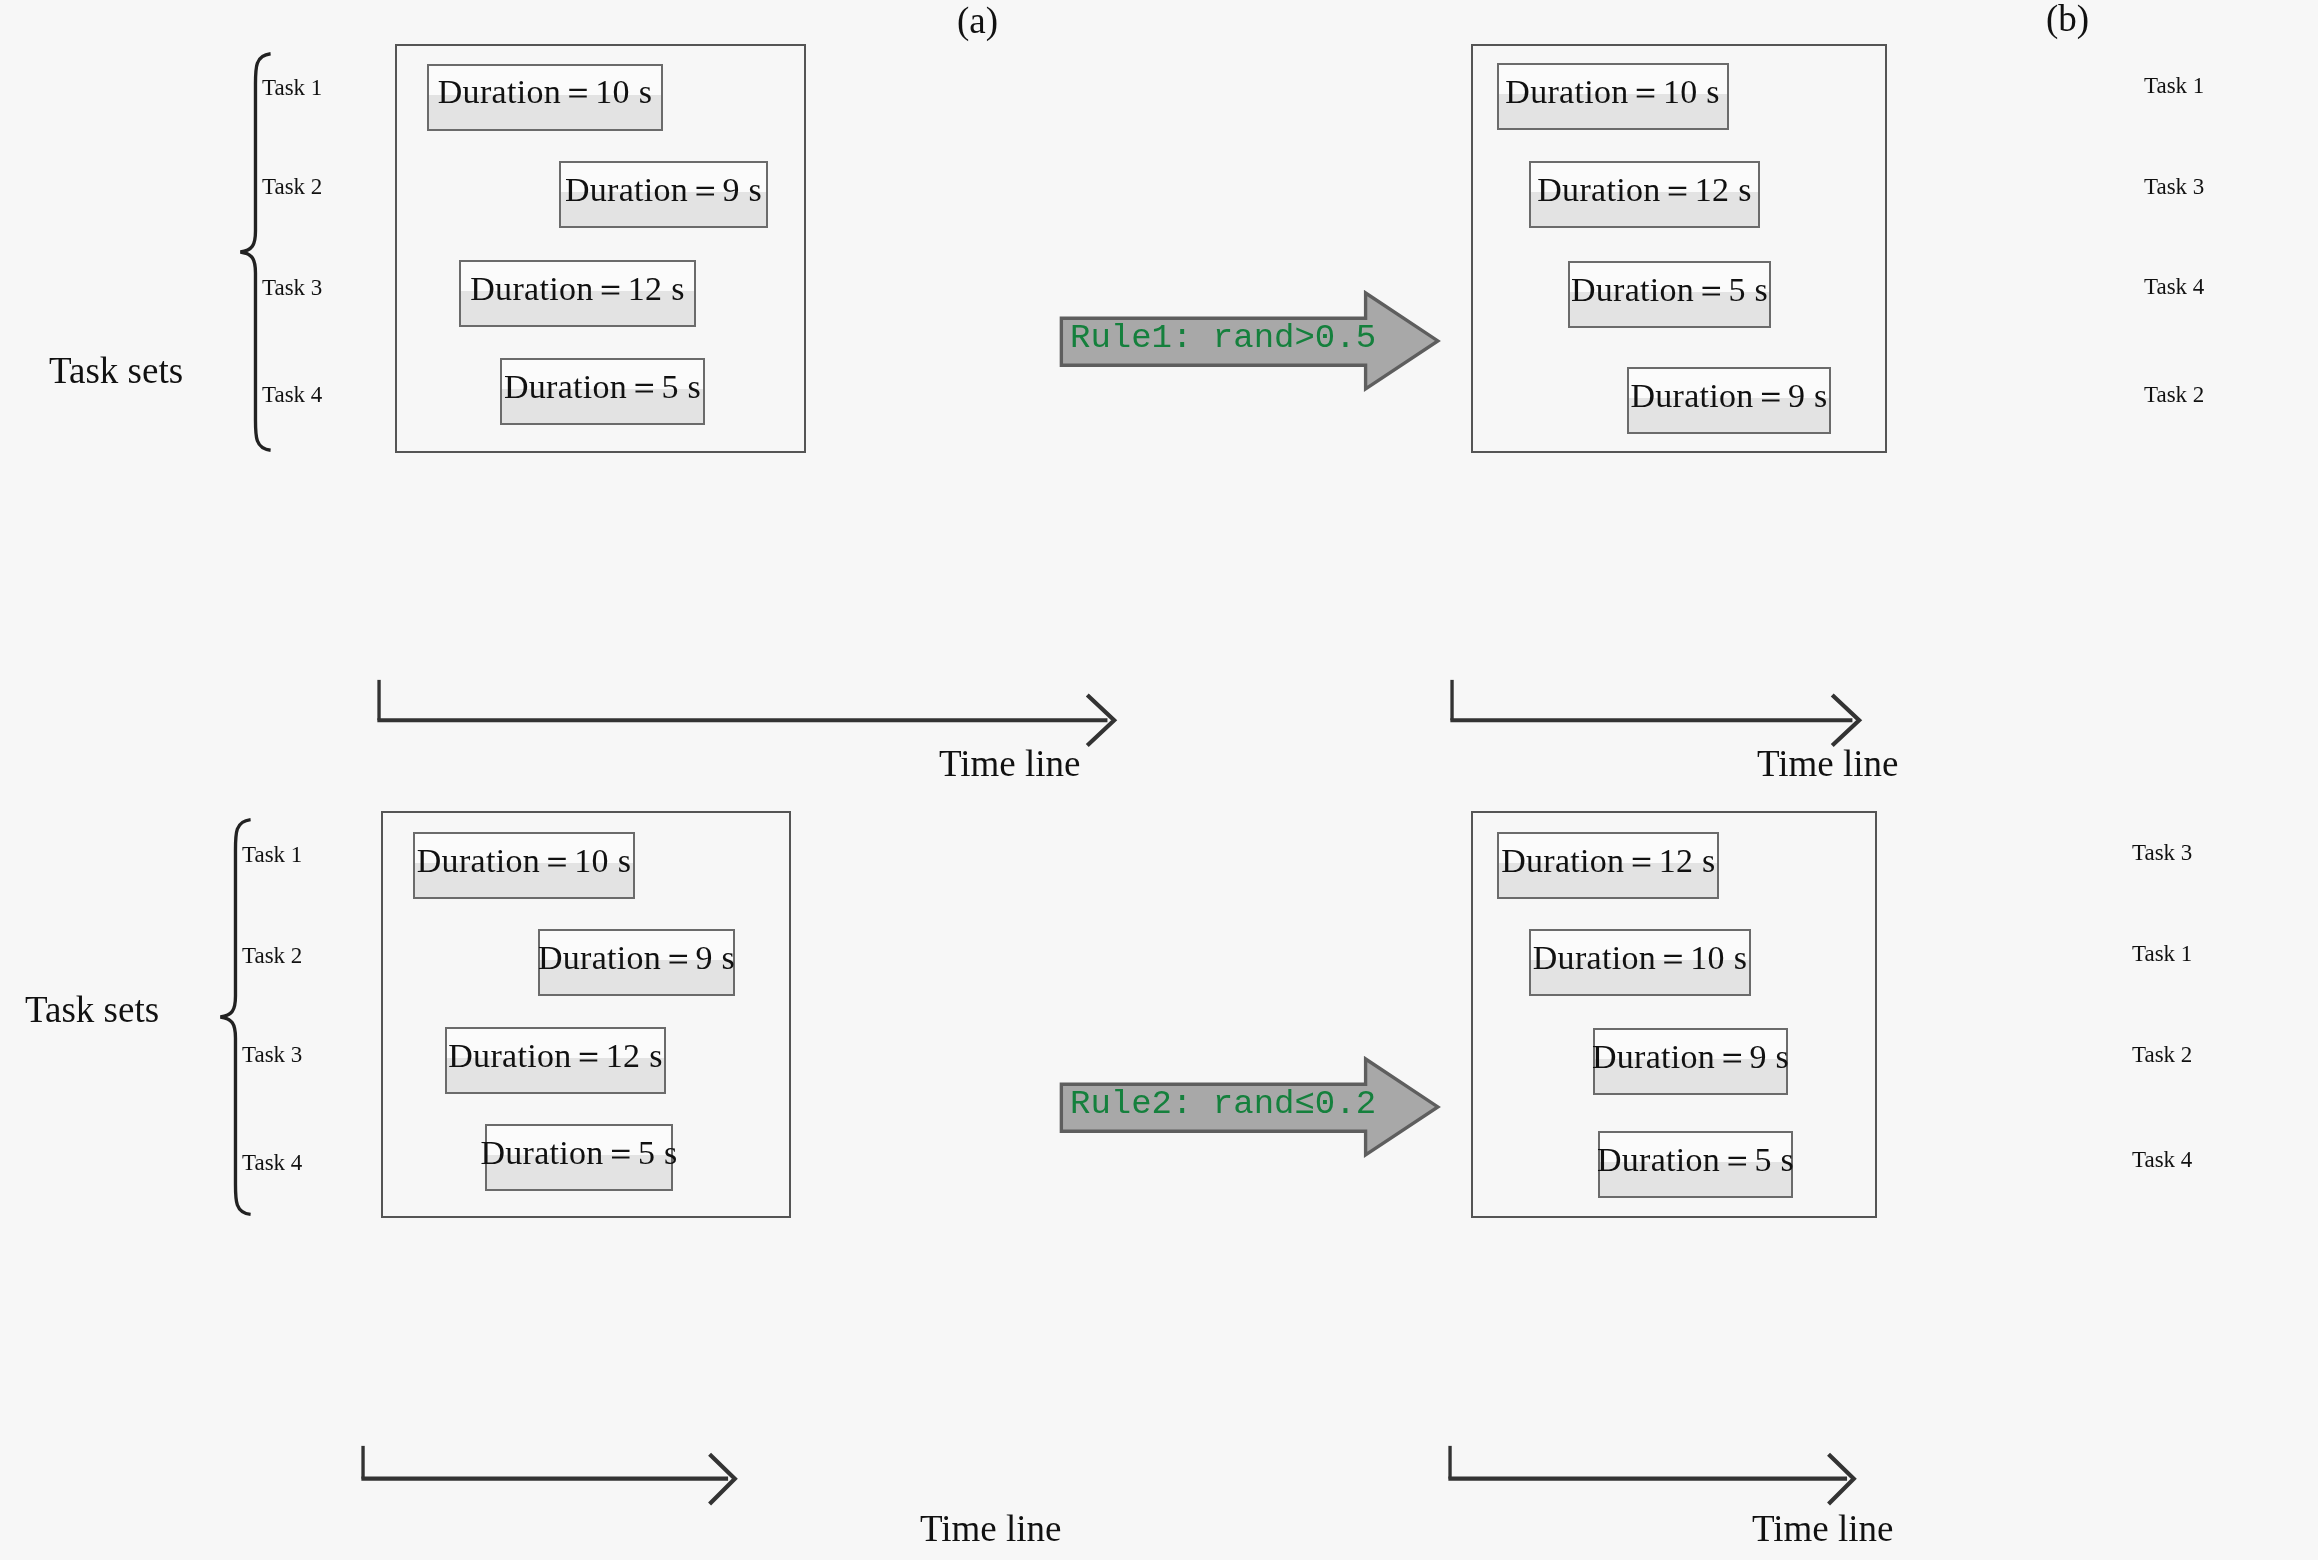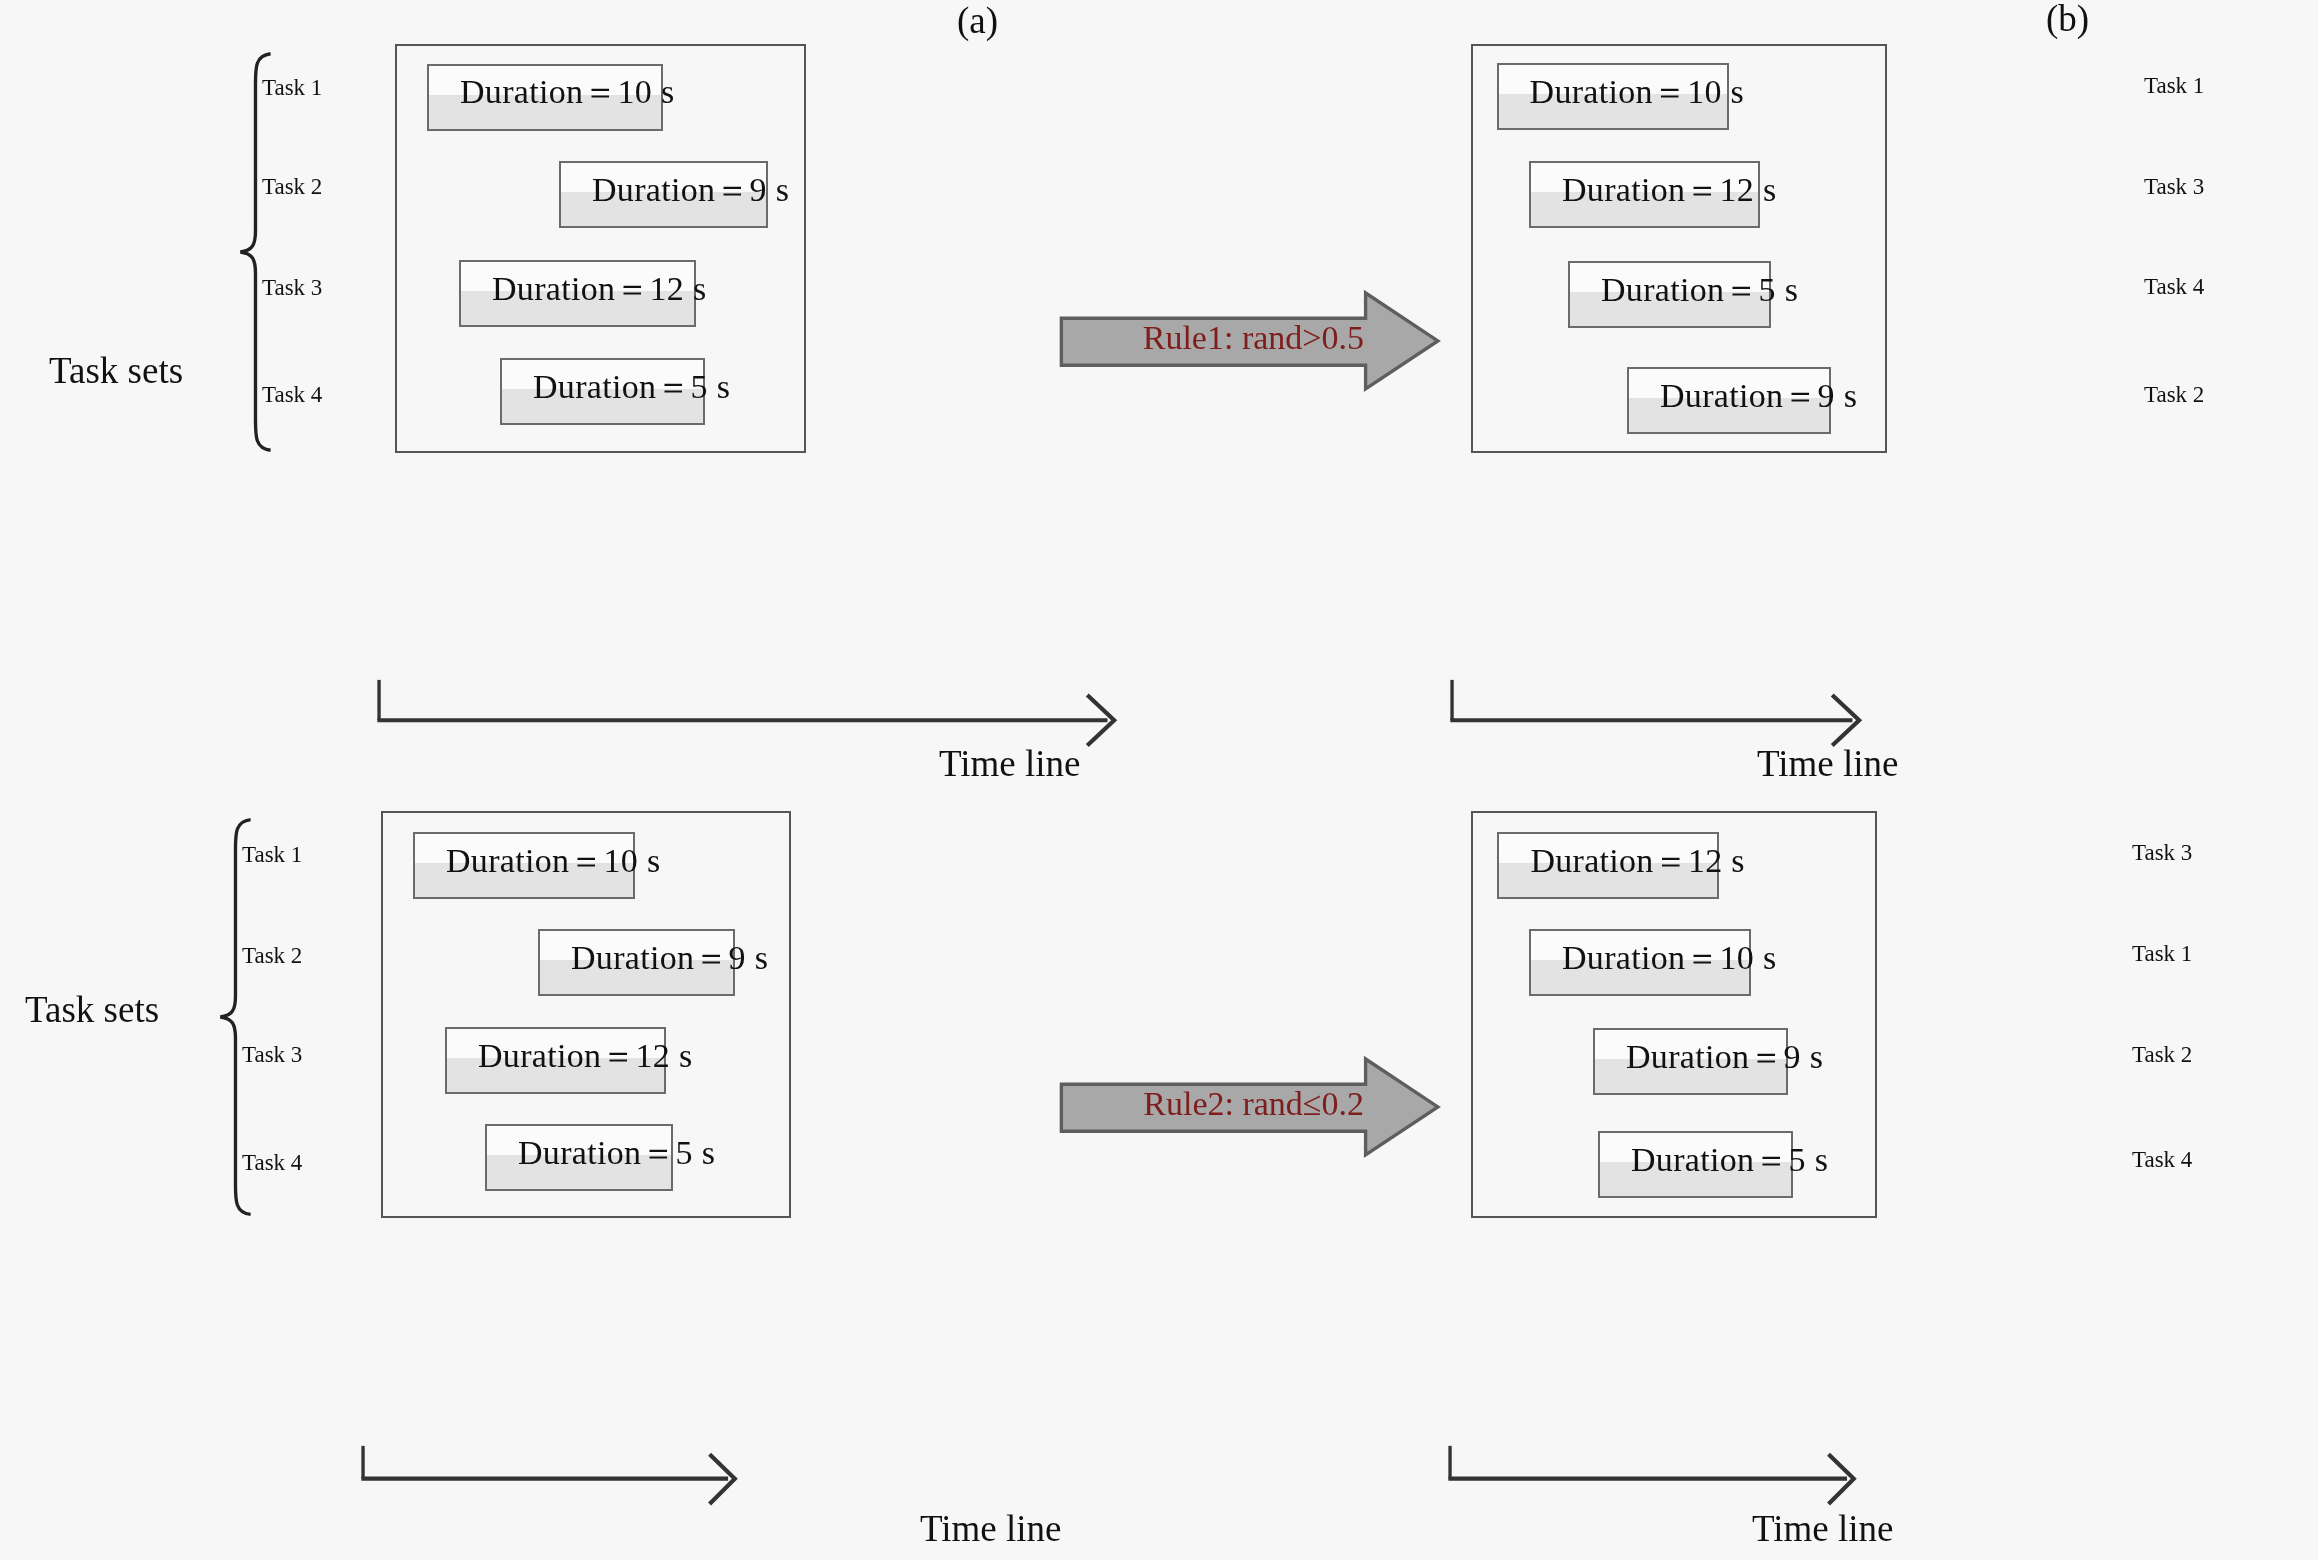--- a/index.html
+++ b/index.html
@@ -22,22 +22,22 @@
     background: #f7f7f7;
     box-sizing: border-box;
   }
   .bar {
     position: absolute;
     box-sizing: border-box;
     border: 2.5px solid #6b6b6b;
     background: linear-gradient(to bottom, #fbfbfb 0%, #fbfbfb 46%, #e3e3e3 46%, #e3e3e3 100%);
     display: flex;
     align-items: center;
-    white-space: nowrap;
-    padding-left: 31px;
+    justify-content: center;
+    white-space: nowrap;
   }
   .bar-label {
     font-size: 34px;
     letter-spacing: 0.3px;
     line-height: 1;
     color: #111111;
     position: relative;
     top: -5px;
   }
   .task-label {
@@ -60,22 +60,23 @@
     white-space: nowrap;
     color: #111111;
   }
   .timeline-wrap { position: absolute; }
   .rule-arrow { position: absolute; }
   .rule-text {
     position: absolute;
     font-size: 34px;
     line-height: 1;
     white-space: nowrap;
-    color: #7f1d1d;
+    color: #15803d;
     text-align: right;
+    font-family: Liberation Mono, monospace;
   }
   .brace { position: absolute; }
   svg { display: block; overflow: visible; }
 </style>
 </head>
 <body>
 
 <div id="stage">
 
   <div class="panel-tag" style="left:957px; top:1.7px;">(a)</div>

